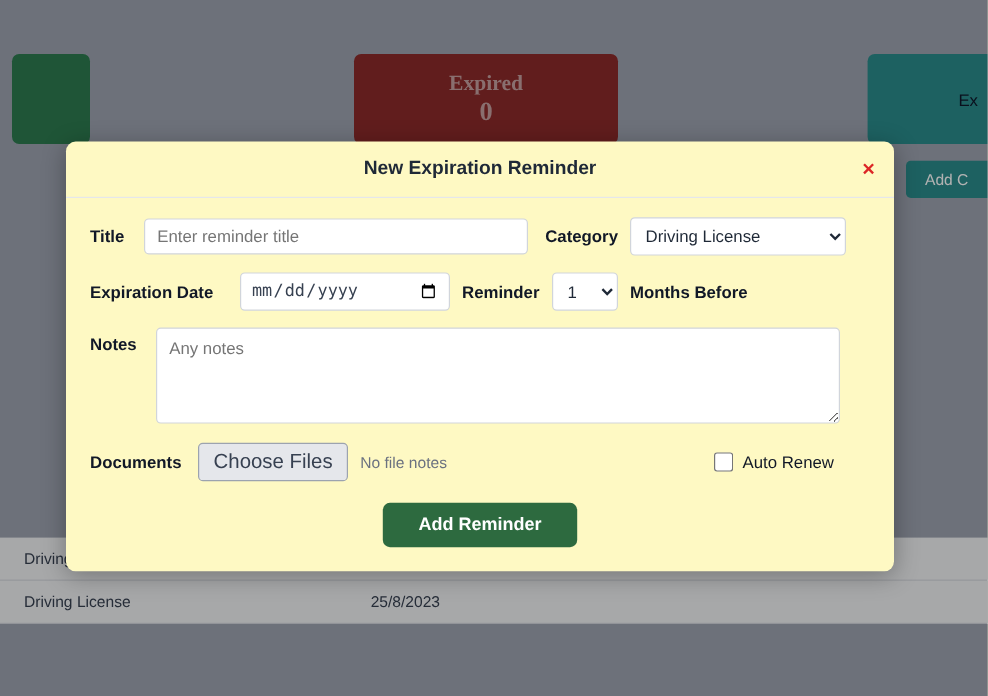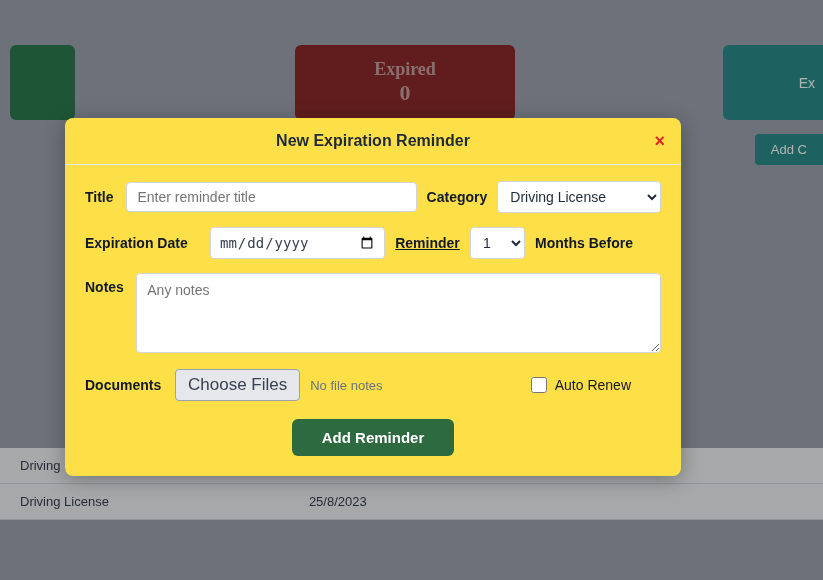--- a/index.html
+++ b/index.html
@@ -45,21 +45,21 @@
     .bg-card-teal {
       position: absolute;
       top: 45px; right: 0px;
       width: 100px; height: 75px;
       background: #2a8b8b;
       border-radius: 6px 0 0 6px;
       display: flex;
       align-items: center;
       justify-content: flex-end;
       padding-right: 8px;
-      color: #ffffff;
+      color: #0f172a;
     }
 
     .bg-add-btn {
       position: absolute;
       top: 134px; right: 0px;
       background: #2a8b8b;
       color: white;
       padding: 8px 16px;
       border-radius: 4px 0 0 4px;
       font-size: 13px;
@@ -82,23 +82,23 @@
     
     .overlay {
       position: absolute;
       top: 0; left: 0; right: 0; bottom: 0;
       background: rgba(0,0,0,0.3);
     }
 
     
     .modal {
       position: absolute;
-      top: 118px; left: 65px;
-      width: 616px;
-      background: #fde047;
+      top: 118px; left: 55px;
+      width: 690px;
+      background: #fef9c3;
       border-radius: 8px;
       box-shadow: 0 4px 20px rgba(0,0,0,0.3);
       padding: 0;
     }
 
     .modal-header {
       display: flex;
       justify-content: center;
       align-items: center;
       padding: 14px 20px;
@@ -167,21 +167,21 @@
     .expiration-label { width: 115px; }
     input[type="date"] {
       border: 1px solid #d1d5db;
       border-radius: 4px;
       padding: 6px 8px;
       font-size: 14px;
       color: #374151;
       width: 175px;
     }
 
-    .reminder-label { width: 65px; text-align: center; text-decoration: underline; }
+    .reminder-label { width: 65px; text-align: left; }
     select.reminder-select {
       border: 1px solid #d1d5db;
       border-radius: 4px;
       padding: 6px 8px;
       font-size: 14px;
       color: #1f2937;
       width: 55px;
       background: white;
     }
 

